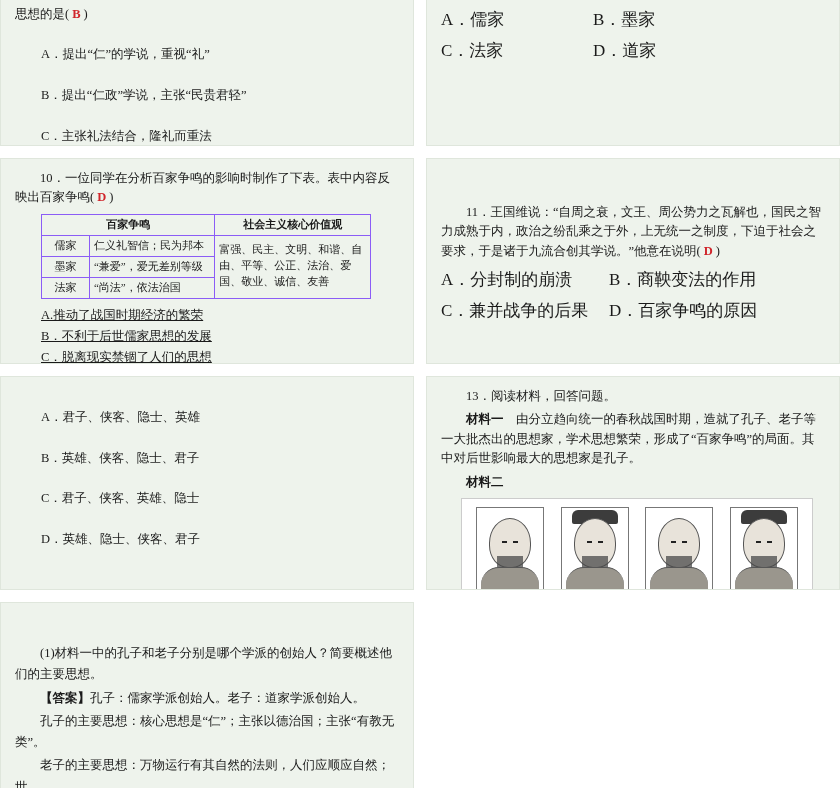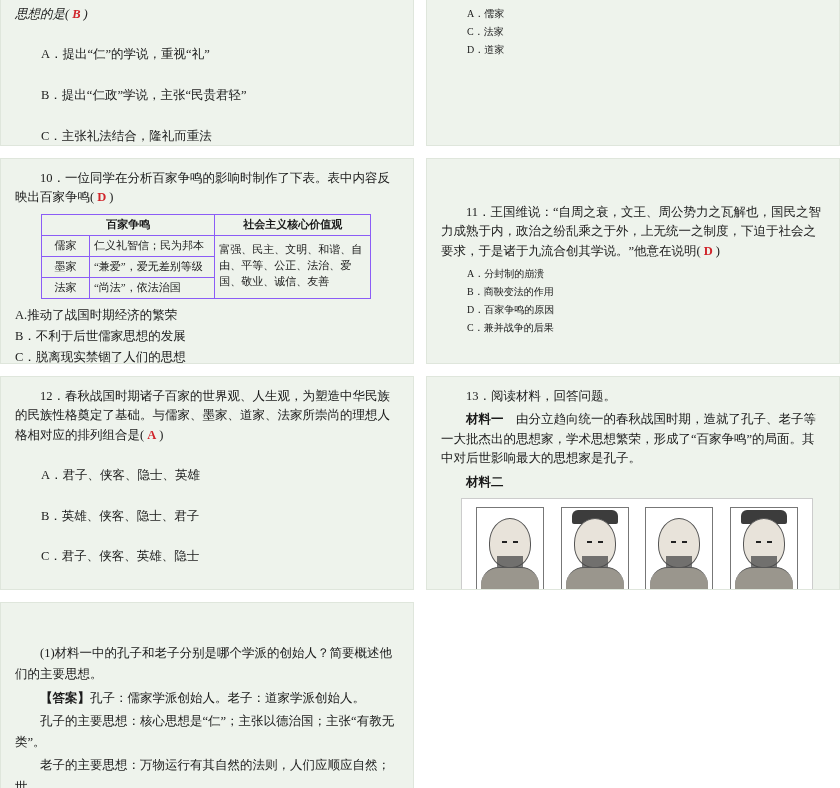--- a/index.html
+++ b/index.html
@@ -42,33 +42,31 @@
   .c-r2 { height: 206px; }
   .c-r3 { height: 214px; }
   .c-r4 { height: 230px; }
 
   .q-title {
     font-size: 12.5px;
     line-height: 1.55;
     text-indent: 2em;
     margin: 0 0 4px 0;
   }
-  .q-title.no-indent { text-indent: 0; font-style: italic; }
+  .q-title.no-indent { text-indent: 0; }
   .opt {
     font-size: 12.5px;
     line-height: 1.65;
     margin-left: 26px;
     margin-top: 20px;
   }
   .opt-row {
     display: flex;
-    font-size: 10px;
+    font-size: 17px;
     line-height: 1.8;
-    margin-left: 26px;
-    flex-direction: column;
   }
   .opt-row > span { width: 152px; }
   .ans {
     color: #d0252b;
     font-weight: bold;
     padding: 0 3px;
   }
 
   table.qtable {
     border-collapse: collapse;
@@ -88,20 +86,22 @@
   table.qtable th { text-align: center; font-weight: bold; }
   .tcol1 { width: 42px; text-align: center !important; }
   .tcol2 { width: 126px; }
   .tcol3 { width: 160px; }
   .rowspan-cell { vertical-align: middle; font-family: Liberation Mono, monospace; }
 
   .opts-list { margin-top: 4px; }
   .opts-list div {
     font-size: 12.5px;
     line-height: 1.7;
+    margin-left: 26px;
+    text-decoration: underline;
   }
 
   .portraits {
     margin: 6px 0 0 20px;
     background: #ffffff;
     border: 1px solid #cccccc;
     width: 352px;
     padding: 8px 6px 4px 6px;
     box-sizing: border-box;
     display: flex;
@@ -220,20 +220,21 @@
       <p class="q-title no-indent"><span>思想的是(</span><span class="ans">B</span>)</p>
       <div class="opt">A．提出“仁”的学说，重视“礼”</div>
       <div class="opt">B．提出“仁政”学说，主张“民贵君轻”</div>
       <div class="opt">C．主张礼法结合，隆礼而重法</div>
       <div class="opt">D．主张全面加强君权，实行“法治”</div>
     </div>
 
     <div class="cell c-r1">
       <div class="opt-row">
         <span>A．儒家</span>
+        <span>B．墨家</span>
       </div>
       <div class="opt-row">
         <span>C．法家</span>
         <span>D．道家</span>
       </div>
     </div>
 
     <div class="cell c-r2">
       <p class="q-title"><span>10．</span><span>一位同学在分析百家争鸣的影响时制作了下表。表中内容反映出百家争鸣(</span><span class="ans">D</span>)</p>
       <table class="qtable">
@@ -266,27 +267,26 @@
     </div>
 
     <div class="cell c-r2">
       <div style="height:34px"></div>
       <p class="q-title"><span>11．</span><span>王国维说：“自周之衰，文王、周公势力之瓦解也，国民之智力成熟于内，政治之纷乱乘之于外，上无统一之制度，下迫于社会之要求，于是诸于九流合创其学说。”他意在说明(</span><span class="ans">D</span>)</p>
       <div class="opt-row">
         <span style="width:168px">A．分封制的崩溃</span>
         <span>B．商鞅变法的作用</span>
       </div>
       <div class="opt-row">
+        <span style="width:168px">C．兼并战争的后果</span>
         <span>D．百家争鸣的原因</span>
-        <span style="width:168px">C．兼并战争的后果</span>
       </div>
     </div>
 
     <div class="cell c-r3">
-      <p class="q-title"><span>12．</span><span>春秋战国时期诸子百家的世界观、人生观，为塑造中华民族的民族性格奠定了基础。与儒家、墨家、道家、法家所崇尚的理想人格相对应的排列组合是(</span><span class="ans">A</span>)</p>
       <div class="opt">A．君子、侠客、隐士、英雄</div>
       <div class="opt">B．英雄、侠客、隐士、君子</div>
       <div class="opt">C．君子、侠客、英雄、隐士</div>
       <div class="opt">D．英雄、隐士、侠客、君子</div>
     </div>
 
     <div class="cell c-r3">
       <p class="q-title"><span>13．</span><span>阅读材料，回答问题。</span></p>
       <p class="q-title"><span class="mat-label">材料一</span>　<span>由分立趋向统一的春秋战国时期，造就了孔子、老子等一大批杰出的思想家，学术思想繁荣，形成了“百家争鸣”的局面。其中对后世影响最大的思想家是孔子。</span></p>
       <p class="q-title"><span class="mat-label">材料二</span></p>

